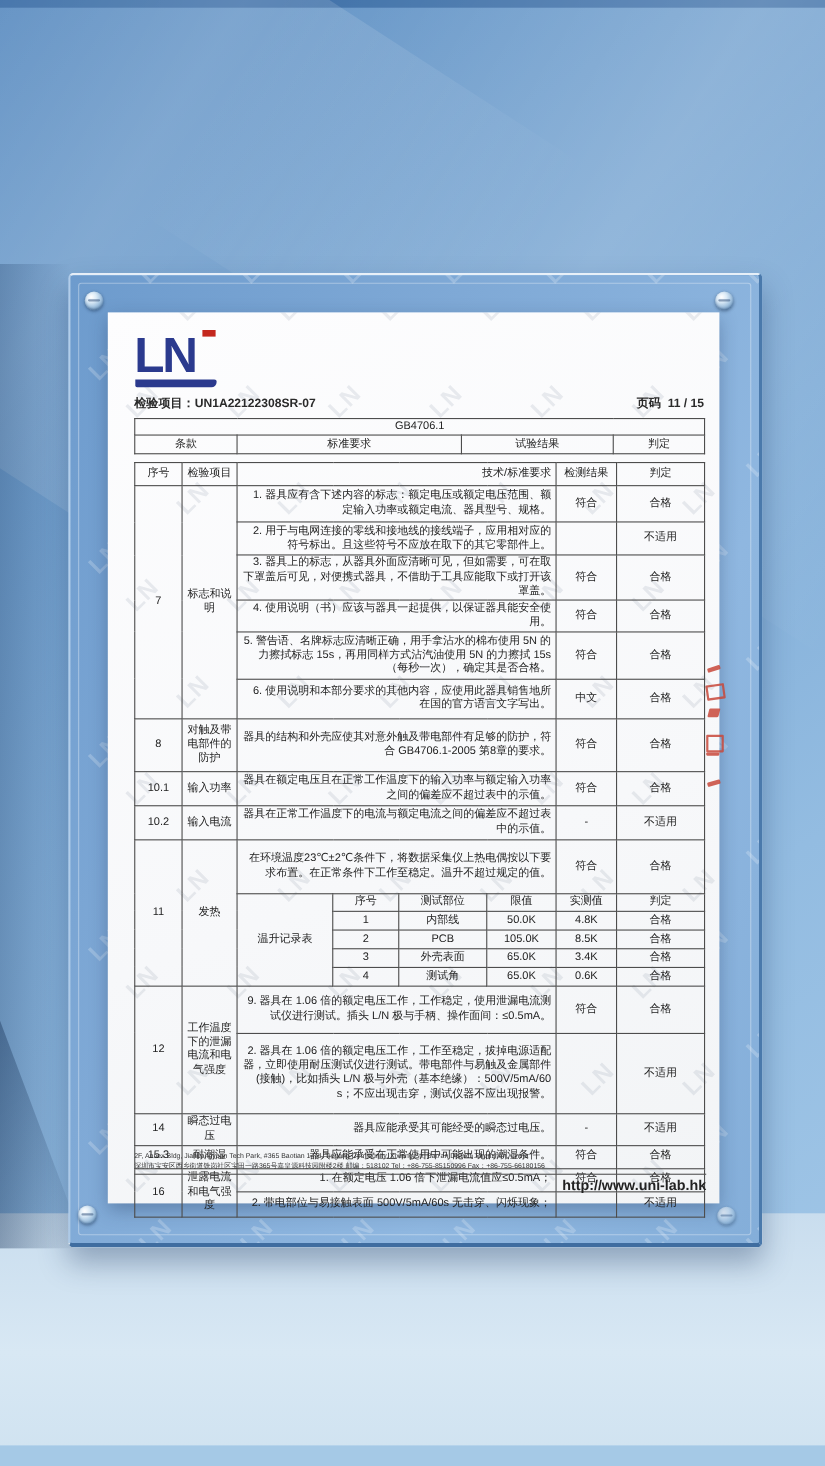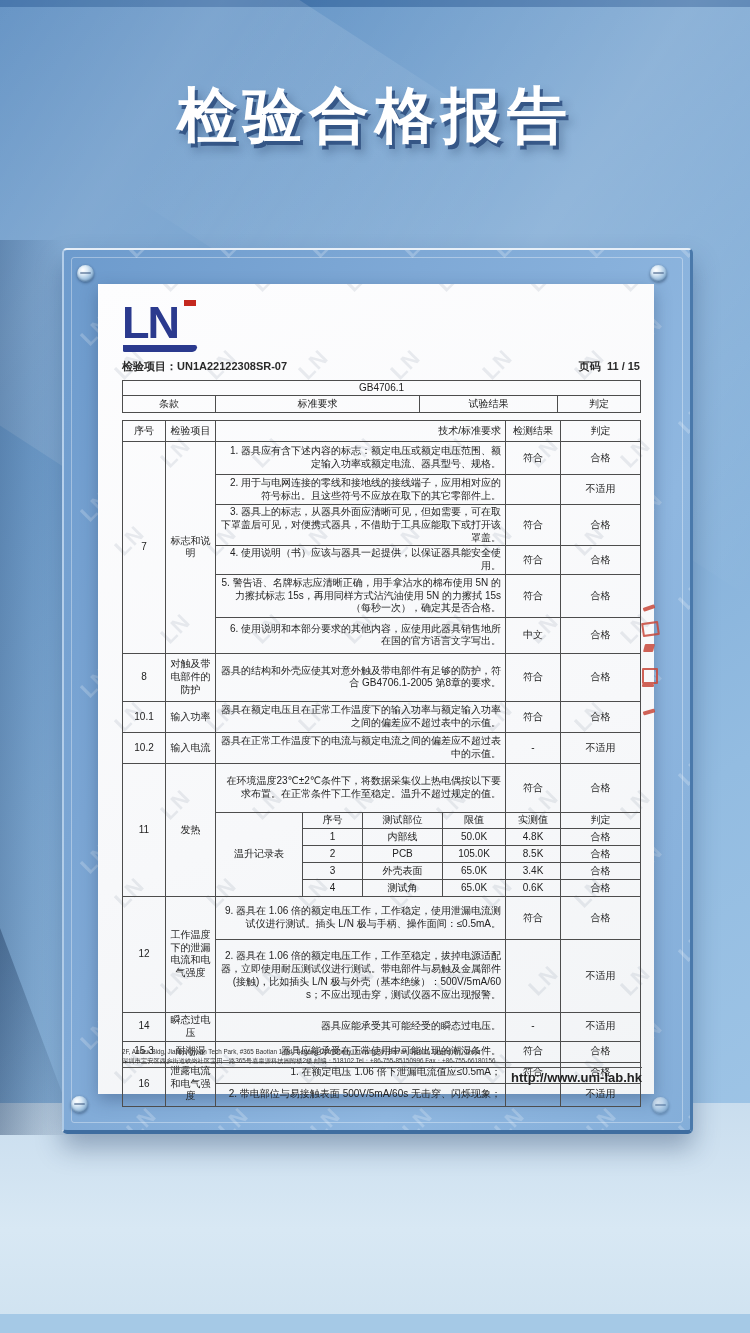--- a/index.html
+++ b/index.html
@@ -118,21 +118,20 @@
 
 <div class="stage">
   <div class="top-strip"></div>
   <div class="beam beam1"></div>
   <div class="beam beam2"></div>
   <div class="floor"></div>
   <div class="bottom-strip"></div>
   <div class="left-shadow"></div>
   <div class="corner-shadow"></div>
 
-  <div class="page-title">检验合格报告</div>
 
   <div class="glass">
     <div class="wm-layer wm-glass">
         <span style="left: -30px; top: -20px;">LN</span>
         <span style="left: 62px; top: -20px;">LN</span>
         <span style="left: 154px; top: -20px;">LN</span>
         <span style="left: 246px; top: -20px;">LN</span>
         <span style="left: 338px; top: -20px;">LN</span>
         <span style="left: 430px; top: -20px;">LN</span>
         <span style="left: 522px; top: -20px;">LN</span>

